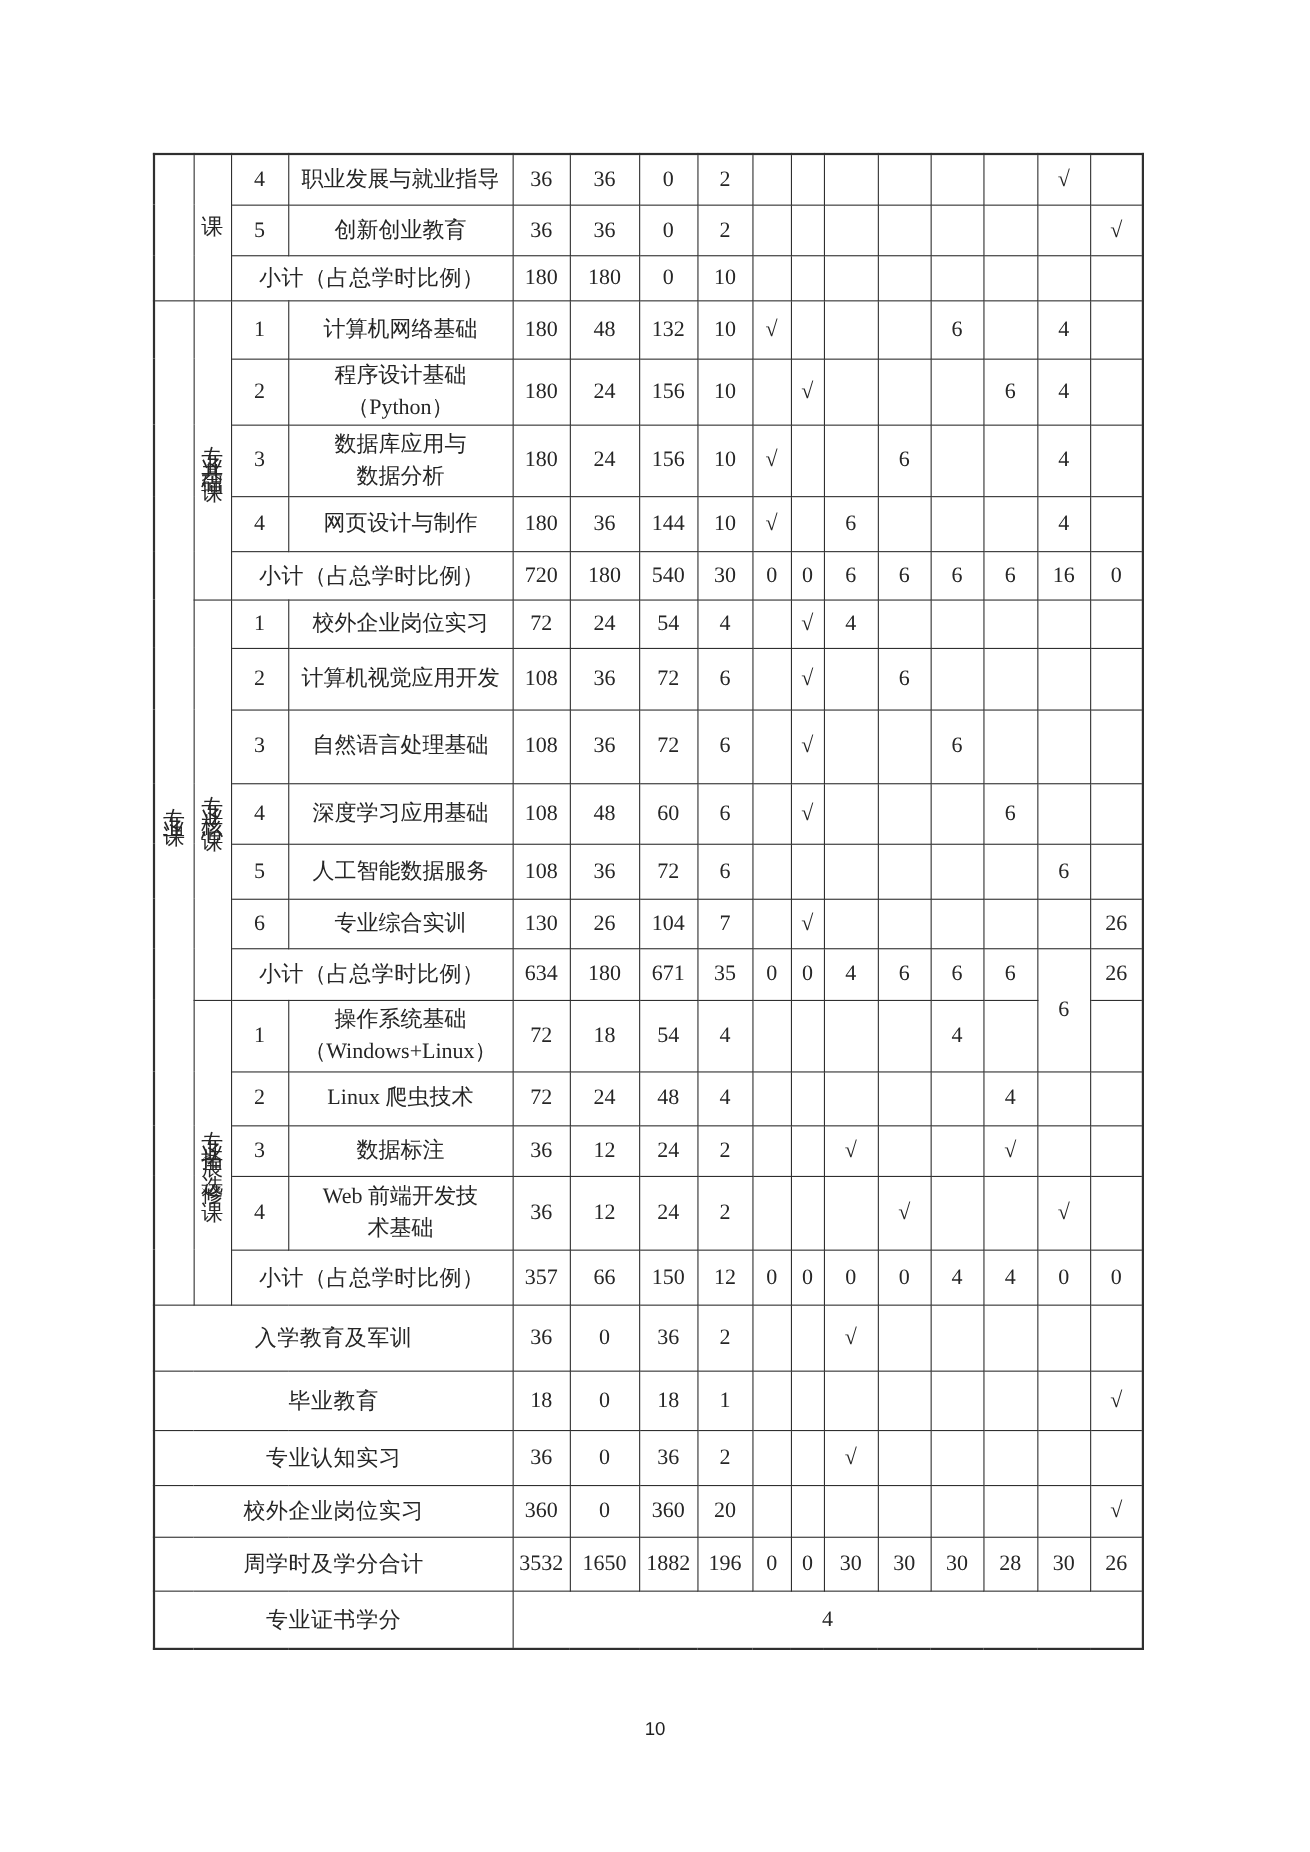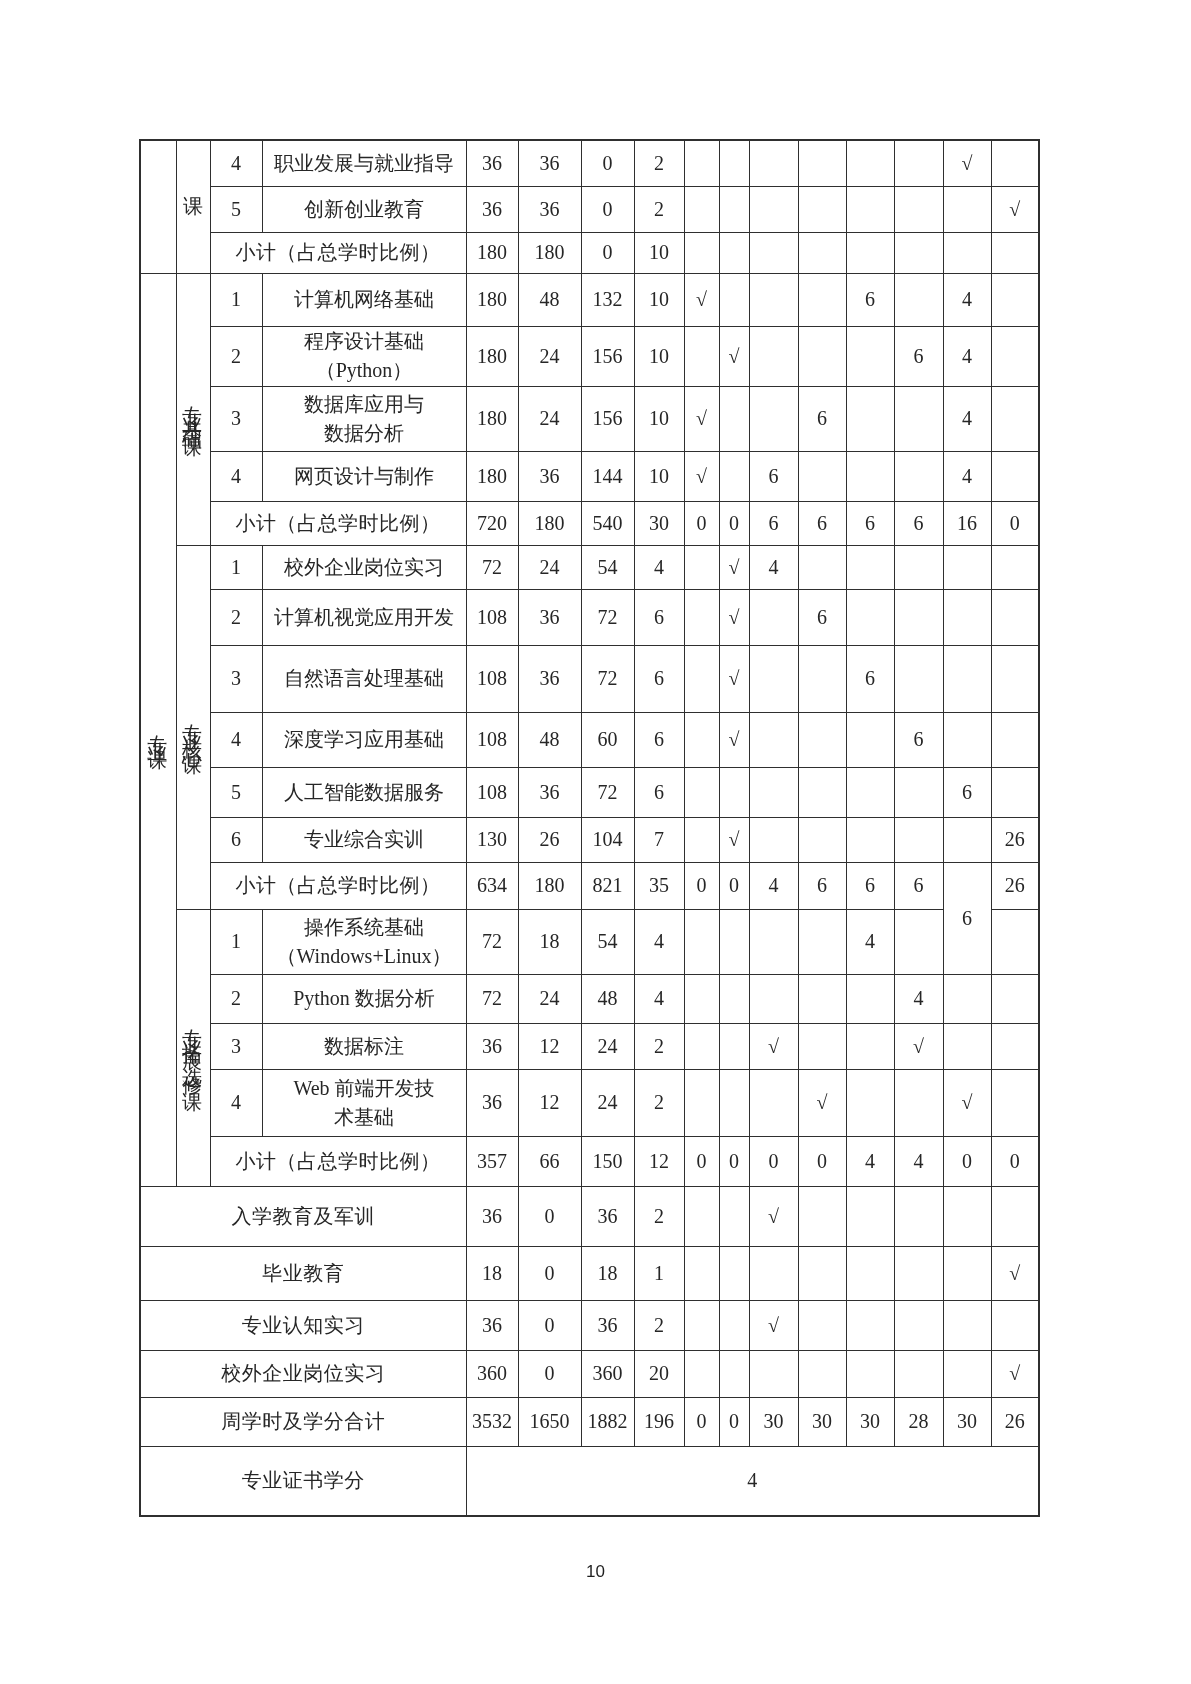--- a/index.html
+++ b/index.html
@@ -280,21 +280,21 @@
           <td></td>
           <td></td>
           <td></td>
           <td></td>
           <td>26</td>
         </tr>
         <tr style="height: 47px;">
           <td colspan="2" class="sub">小计（占总学时比例）</td>
           <td>634</td>
           <td>180</td>
-          <td>821</td>
+          <td>671</td>
           <td>35</td>
           <td>0</td>
           <td>0</td>
           <td>4</td>
           <td>6</td>
           <td>6</td>
           <td>6</td>
           <td rowspan="2" class="vtop">6</td>
           <td>26</td>
         </tr>
@@ -310,21 +310,21 @@
           <td></td>
           <td></td>
           <td></td>
           <td></td>
           <td>4</td>
           <td></td>
           <td></td>
         </tr>
         <tr style="height: 49px;">
           <td>2</td>
-          <td class="cname">Python 数据分析</td>
+          <td class="cname">Linux 爬虫技术</td>
           <td>72</td>
           <td>24</td>
           <td>48</td>
           <td>4</td>
           <td></td>
           <td></td>
           <td></td>
           <td></td>
           <td></td>
           <td>4</td>
@@ -447,20 +447,20 @@
           <td>196</td>
           <td>0</td>
           <td>0</td>
           <td>30</td>
           <td>30</td>
           <td>30</td>
           <td>28</td>
           <td>30</td>
           <td>26</td>
         </tr>
-        <tr style="height: 70px;">
+        <tr style="height: 53px;">
           <td colspan="4" class="sub">专业证书学分</td>
           <td colspan="12">4</td>
         </tr>
       </tbody>
   </table>
   <div class="pagenum">10</div>
 </div>
 
 </body></html>

